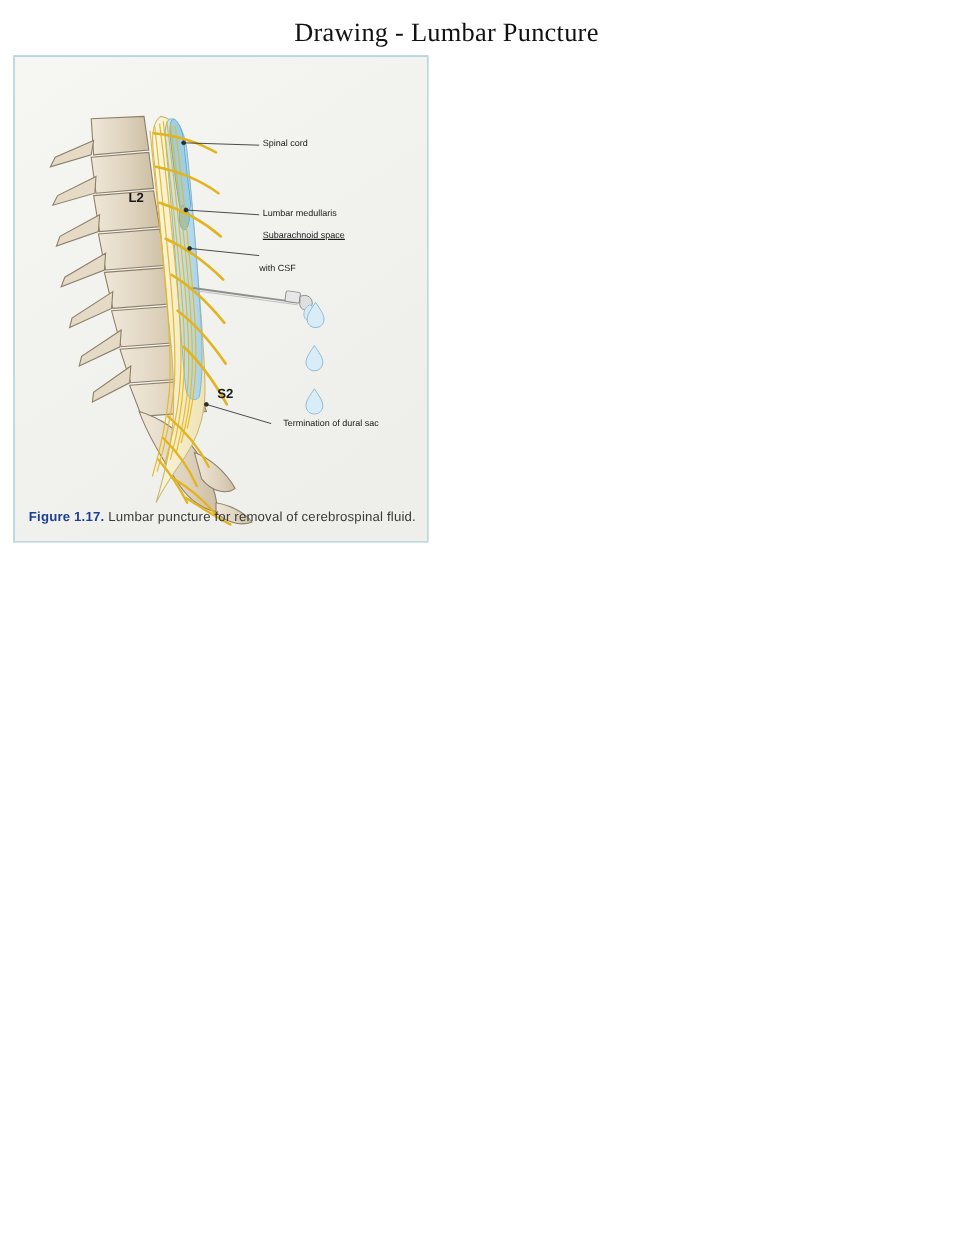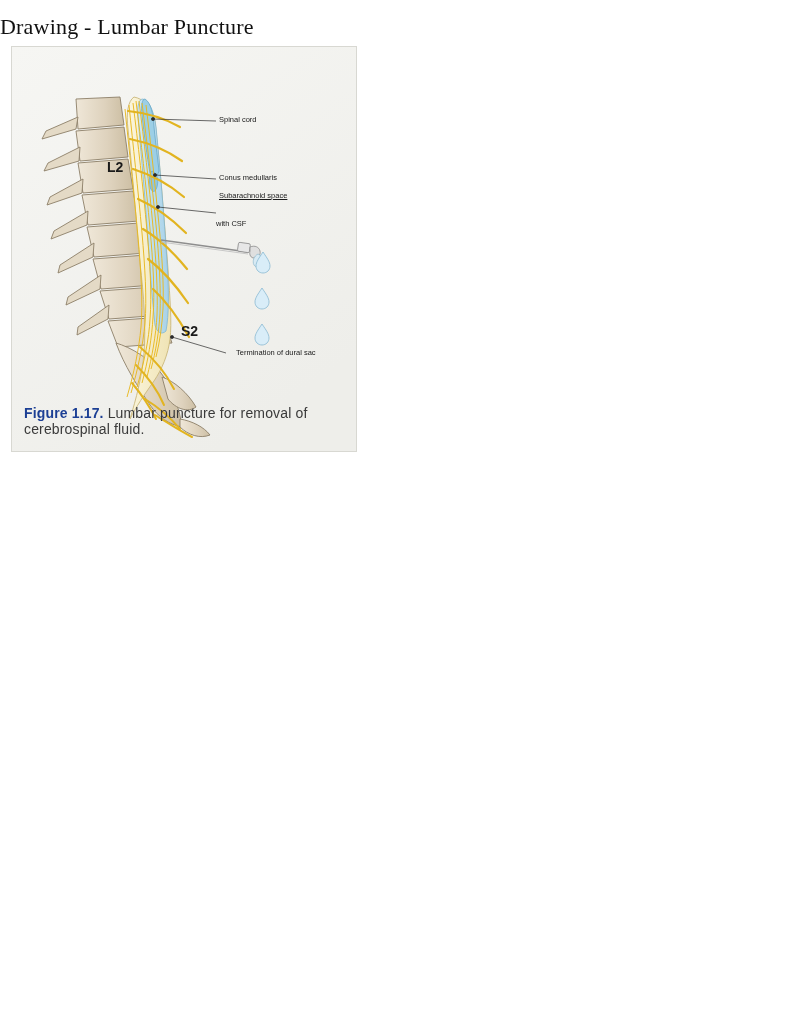--- a/index.html
+++ b/index.html
@@ -12,21 +12,21 @@
     height: 1035px;
     position: relative;
     font-family: "Liberation Sans", sans-serif;
     overflow: hidden;
   }
   #page-title {
     position: absolute;
     top: 14px;
     left: 0;
     width: 744px;
-    text-align: left;
+    text-align: center;
     font-family: "Liberation Serif", serif;
     font-size: 22px;
     color: #111111;
     letter-spacing: 0.2px;
   }
   #figure-panel {
     position: absolute;
     left: 11px;
     top: 46px;
     width: 344px;
@@ -44,32 +44,32 @@
     position: absolute;
     font-family: "Liberation Sans", sans-serif;
     font-size: 7.5px;
     color: #1a1a1a;
     line-height: 10px;
     white-space: pre;
   }
   .vert-lbl {
     position: absolute;
     font-family: "Liberation Sans", sans-serif;
-    font-size: 14px;
+    font-size: 11px;
     font-weight: bold;
     color: #1a1a1a;
     padding-left: 19px;
   }
   #figure-caption {
     position: absolute;
     left: 12px;
     bottom: 14px;
     width: 330px;
     font-family: "Liberation Sans", sans-serif;
-    font-size: 14px;
+    font-size: 11px;
     color: #3a3a3a;
     letter-spacing: 0.15px;
   }
   #figure-caption .fig-num {
     color: #1c3f94;
     font-weight: bold;
   }
 </style>
 </head>
 <body>
@@ -189,21 +189,21 @@
       <line x1="143" y1="128" x2="204" y2="132"></line>
       <circle cx="143" cy="128" r="1.6" fill="#2b2b2b"></circle>
       <line x1="146" y1="160" x2="204" y2="166"></line>
       <circle cx="146" cy="160" r="1.6" fill="#2b2b2b"></circle>
       <line x1="160" y1="290" x2="214" y2="306"></line>
       <circle cx="160" cy="290" r="1.6" fill="#2b2b2b"></circle>
     </g>
   </svg>
 
   <div class="lbl" style="left:207px; top:68px;">Spinal cord</div>
-  <div class="lbl" style="left:207px; top:126px;">Conus medullaris</div>
+  <div class="lbl" style="left:207px; top:126px;">Lumbar medullaris</div>
   <div class="lbl" style="left:207px; top:144px;text-decoration:underline;">Subarachnoid space</div>
   <div class="lbl" style="left:204px; top:172px;">with CSF</div>
   <div class="lbl" style="left:224px; top:301px;">Termination of dural sac</div>
 
   <div class="vert-lbl" style="left:76px; top:112px;">L2</div>
   <div class="vert-lbl" style="left:114px; top:276px;margin-left:36px;">S2</div>
 
   <div id="figure-caption">
     <span class="fig-num">Figure 1.17.</span><span> Lumbar puncture for removal of cerebrospinal fluid.</span>
   </div>

